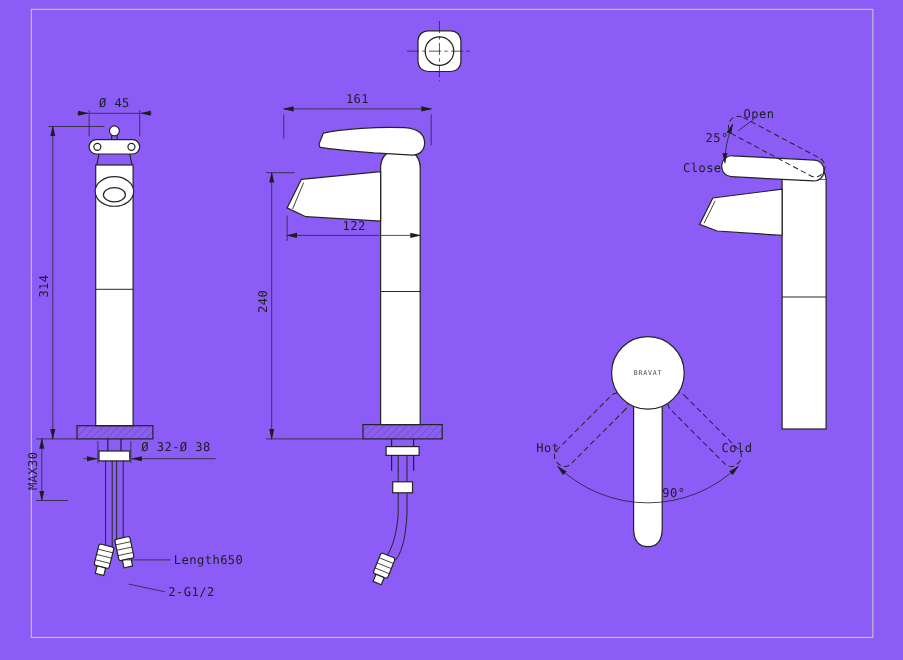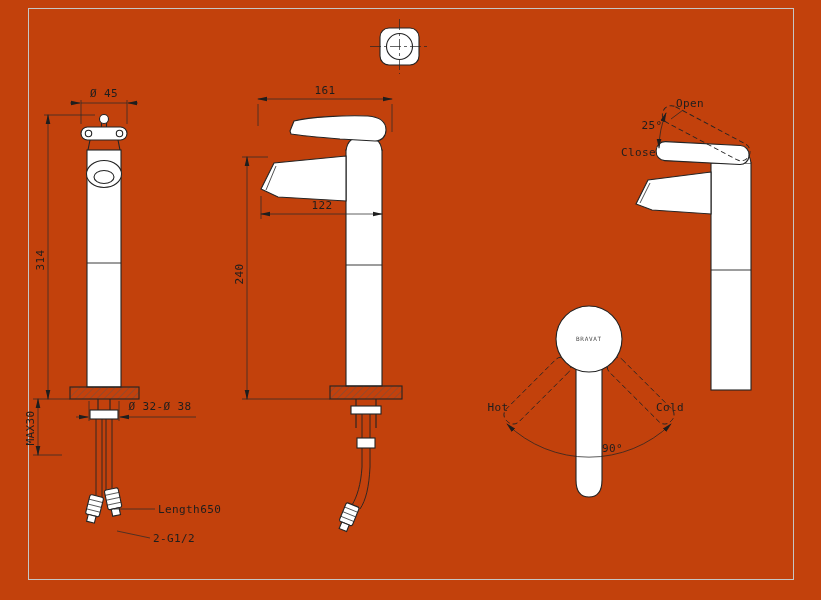--- a/index.html
+++ b/index.html
@@ -1,16 +1,16 @@
 <!DOCTYPE html>
 <html><head>
 <meta charset="utf-8">
 <style>
   html,body{margin:0;padding:0;background:#ffffff;}
-  .canvas{position:relative;width:821px;height:600px;background:#c2410c;overflow:hidden;}
+  .canvas{position:relative;width:821px;height:600px;background:#8b5cf6;overflow:hidden;}
   svg text{
     font-family:"DejaVu Sans Mono","Liberation Mono",monospace;
     font-size:11px;
     fill:#1e1e1e;
     letter-spacing:.4px;
   }
   svg text.brand{font-size:6px;letter-spacing:.7px;fill:#4a4a4a;}
 </style>
 </head>
 <body>

